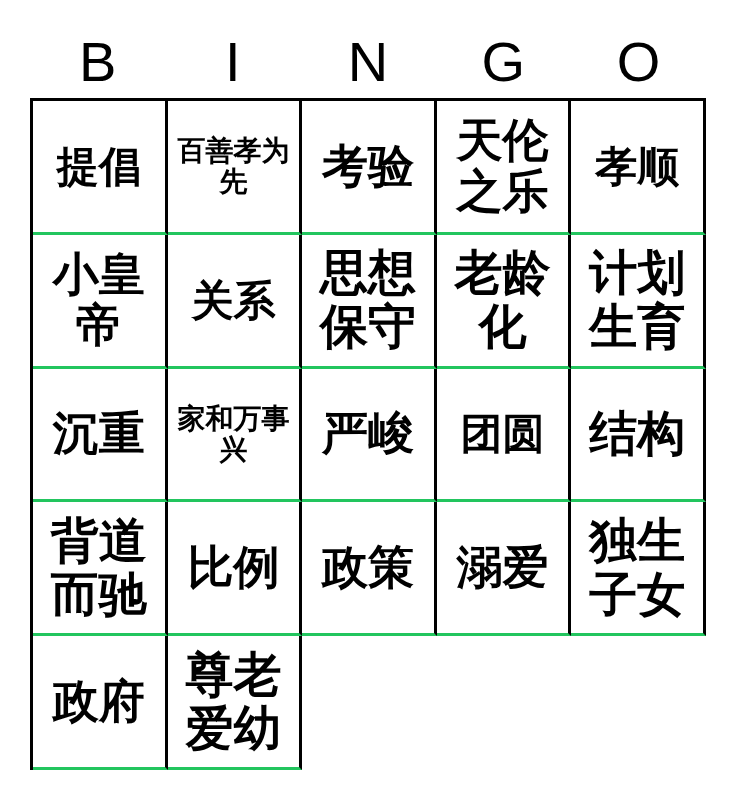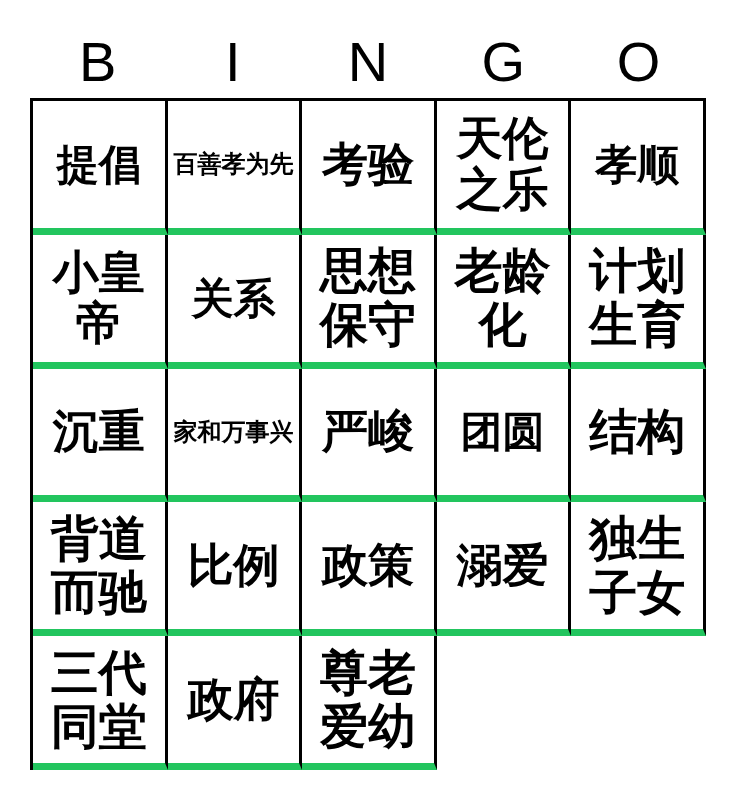--- a/index.html
+++ b/index.html
@@ -42,42 +42,42 @@
     flex: 1 1 auto;
     display: grid;
     grid-template-columns: repeat(5, 1fr);
     grid-template-rows: repeat(5, 1fr);
     border-top: 3px solid #000;
     border-left: 3px solid #000;
     box-sizing: border-box;
   }
   .cell {
     border-right: 3px solid #000;
-    border-bottom: 7px solid #22c55e;
+    border-bottom: 3px solid #22c55e;
     box-sizing: border-box;
     display: flex;
     align-items: center;
     justify-content: center;
     text-align: center;
     padding: 2px 4px;
     overflow: hidden;
   }
   .cell span {
     display: block;
     width: 100%;
     font-family: "DejaVu Sans", sans-serif;
     font-weight: 700;
     color: #000000;
     line-height: 1.12;
     word-break: break-all;
   }
   .sz-xl span { font-size: 42px; }
   .sz-lg span { font-size: 46px; }
   .sz-md span { font-size: 48px; }
-  .sz-xs span { font-size: 24px; }
+  .sz-xs span { font-size: 28px; }
 </style>
 </head>
 <body>
 
 <div class="bingo-sheet">
 
   <div class="header-row">
     <div class="header-cell">B</div>
     <div class="header-cell">I</div>
     <div class="header-cell">N</div>
@@ -144,23 +144,20 @@
     <div class="cell sz-lg">
         <span>政策</span>
       </div>
 
     <div class="cell sz-lg">
         <span>溺爱</span>
       </div>
     <div class="cell sz-md">
         <span>独生子女</span>
       </div>
-    <div class="cell sz-md">
-        <span>三代同堂</span>
-      </div>
     <div class="cell sz-lg">
         <span>政府</span>
       </div>
     <div class="cell sz-md">
         <span>尊老爱幼</span>
       </div>
 
   </div>
 </div>
 

